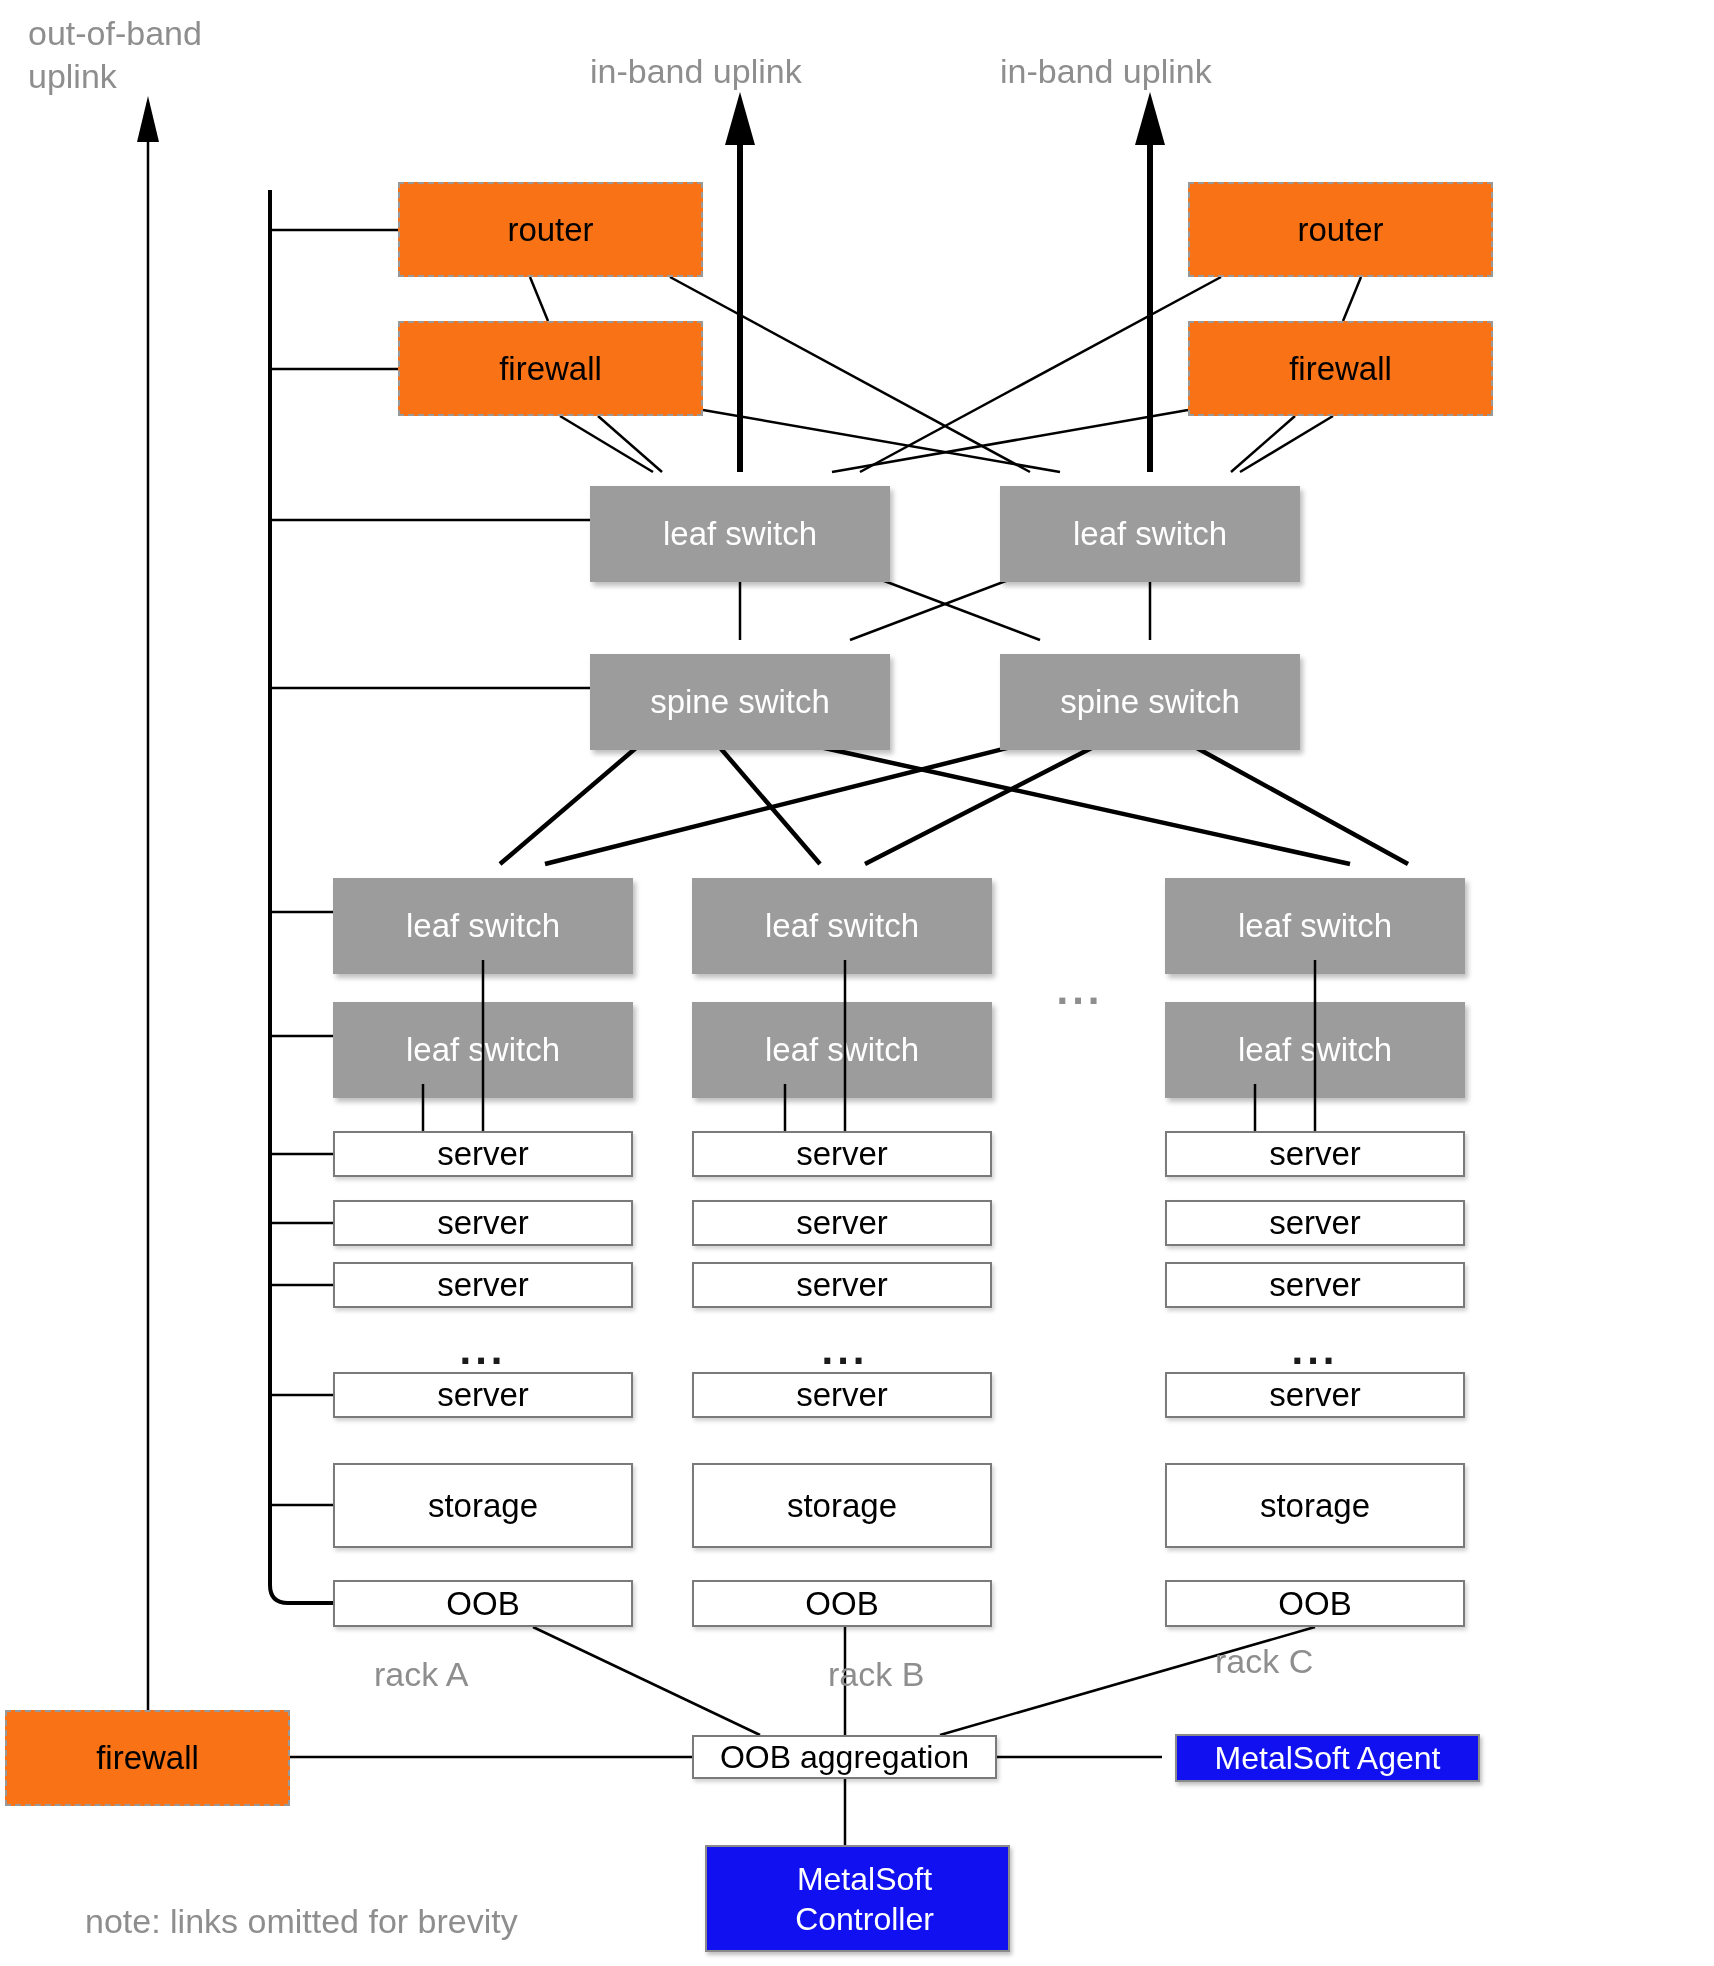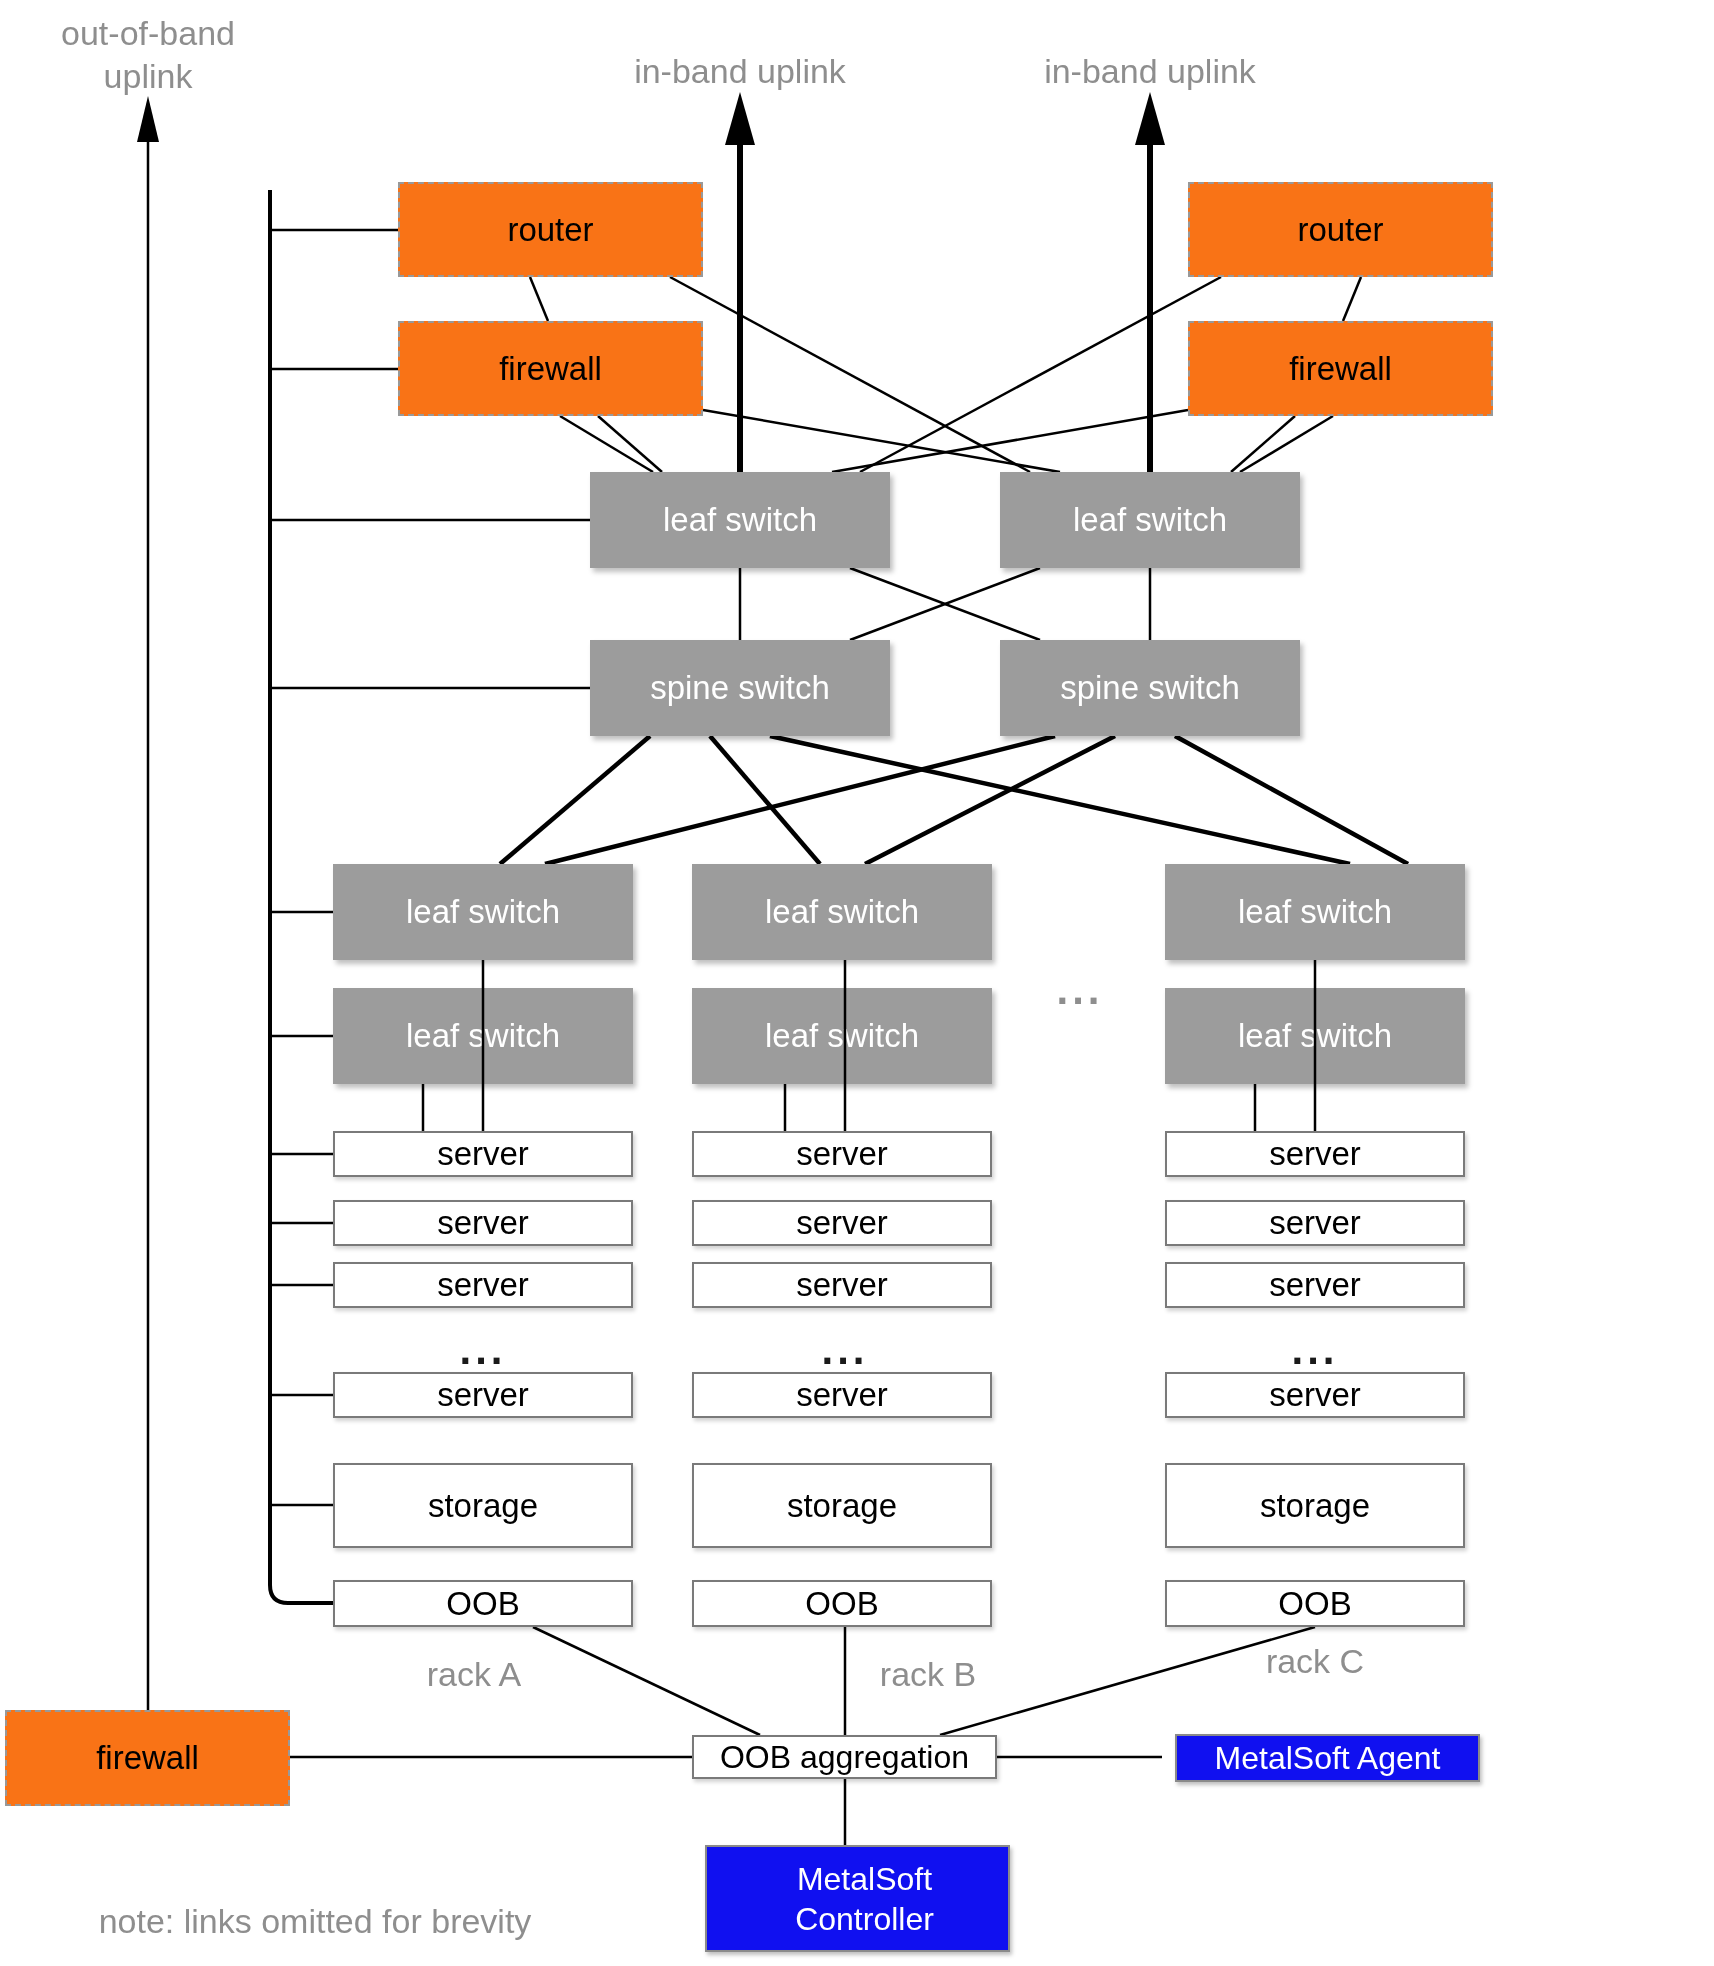--- a/index.html
+++ b/index.html
@@ -19,20 +19,21 @@
     text-align:center;
     box-sizing:border-box;
     z-index:2;
     font-size:33px;
     color:#000;
   }
   .switch{
     background:#9c9c9c;
     color:#ffffff;
     box-shadow:3px 4px 5px rgba(0,0,0,0.25);
+    margin-top:14px;
   }
   .dashed{
     background:#f97316;
     border:2px dashed #999999;
     color:#000000;
     text-align:center;
   }
   .plain{
     background:#ffffff;
     border:2px solid #7a7a7a;
@@ -42,21 +43,21 @@
     background:#1010f0;
     color:#ffffff;
     border:2px solid #8a8a8a;
     box-shadow:2px 3px 4px rgba(0,0,0,0.25);
     margin-left:13px;
   }
   .muted{
     position:absolute;z-index:2;
     color:#8e8e8e;
     font-size:34px;
-    text-align:center;
+    text-align:left;
   }
   .dots{
     position:absolute;z-index:2;
     font-size:42px;letter-spacing:4px;
     font-weight:bold;
     text-align:center;
   }
   .dots.gray{color:#8e8e8e;}
   .dots.dark{color:#1a1a1a;}
   .two-line{line-height:1.25;}

